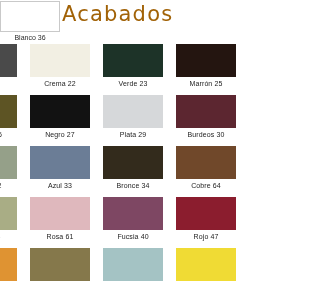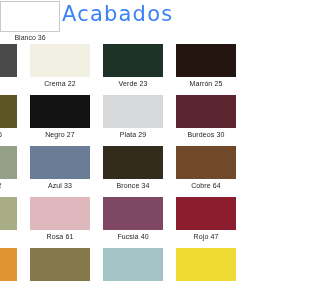--- a/index.html
+++ b/index.html
@@ -30,21 +30,21 @@
     height: 44px;
   }
   .title {
     position: absolute;
     left: 105px;
     top: 2px;
     font-family: "DejaVu Sans", sans-serif;
     font-size: 21px;
     font-weight: 400;
     letter-spacing: 1.2px;
-    color: #3b82f6;
+    color: #a16207;
     white-space: nowrap;
   }
 
   
   .top-swatch-cell {
     position: absolute;
     left: 43px;
     top: 1px;
     width: 60px;
   }

